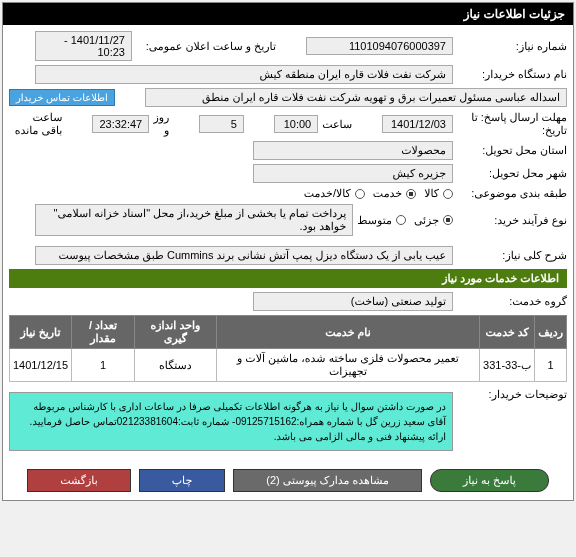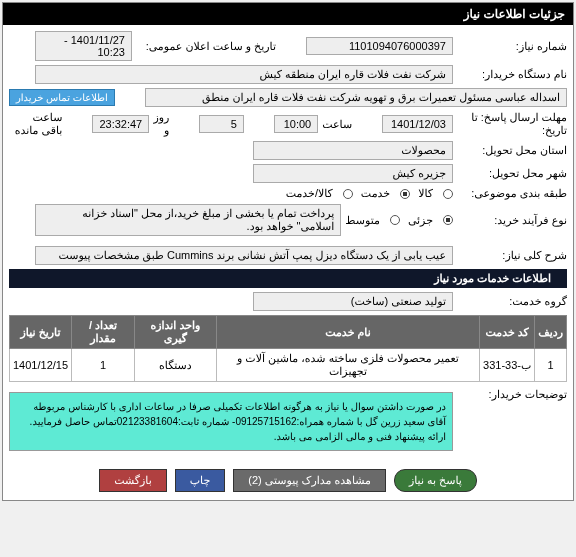--- a/index.html
+++ b/index.html
@@ -9,30 +9,30 @@
 .panel-body { padding: 6px; }
 .row { display: flex; align-items: center; margin-bottom: 4px; gap: 4px; }
 .label { min-width: 110px; text-align: right; padding-left: 4px; font-size: 11px; }
 .field { border: 1px solid #aaa; background: #eee; padding: 2px 6px; min-height: 18px; font-size: 11px; display: inline-block; margin-left: 26px; }
 .field-wide { flex: 1; }
 .field-w200 { width: 200px; }
 .field-w100 { width: 100px; }
 .field-w60 { width: 60px; }
 .btn-sm { background: #4aa3df; color: #fff; border: 1px solid #2a7ab0; padding: 2px 6px; font-size: 10px; cursor: pointer; }
 .radio-group { display: flex; gap: 8px; align-items: center; }
-.radio-opt { display: flex; align-items: center; gap: 10px; }
+.radio-opt { display: flex; align-items: center; gap: 4px; }
 .radio-circle { width: 10px; height: 10px; border: 1px solid #555; border-radius: 50%; display: inline-block; background: #fff; }
 .radio-circle.sel { background: radial-gradient(circle,#333 40%,#fff 45%); }
-.section-title { background: #0f172a; color: #fff; padding: 3px 16px; font-weight: bold; font-size: 11px; margin-top: 4px; }
+.section-title { background: #4d7c0f; color: #fff; padding: 3px 8px; font-weight: bold; font-size: 11px; margin-top: 4px; }
 table { width: 100%; border-collapse: collapse; font-size: 11px; }
 th { background: #666; color: #fff; border: 1px solid #888; padding: 3px; font-weight: bold; }
 td { border: 1px solid #bbb; padding: 3px; text-align: center; background: #fff; }
 .note-box { border: 1px solid #999; padding: 6px; margin-top: 4px; background: #5eead4; font-size: 10px; line-height: 1.5; }
 .button-bar { display: flex; justify-content: center; gap: 8px; padding: 8px; background: #fff; }
-.btn { padding: 4px 14px; border: 1px solid #333; font-size: 11px; cursor: pointer; color: #fff; text-align: right; }
+.btn { padding: 4px 32px; border: 1px solid #333; font-size: 11px; cursor: pointer; color: #fff; text-align: right; }
 .btn-respond { background: #3a7a3a; border-radius: 11px; }
 .btn-docs { background: #6a6a6a; }
 .btn-print { background: #3a5aa0; }
 .btn-return { background: #b04040; }
 </style>
 </head>
 <body>
 
 <div class="panel">
   <div class="panel-header">جزئیات اطلاعات نیاز</div>

